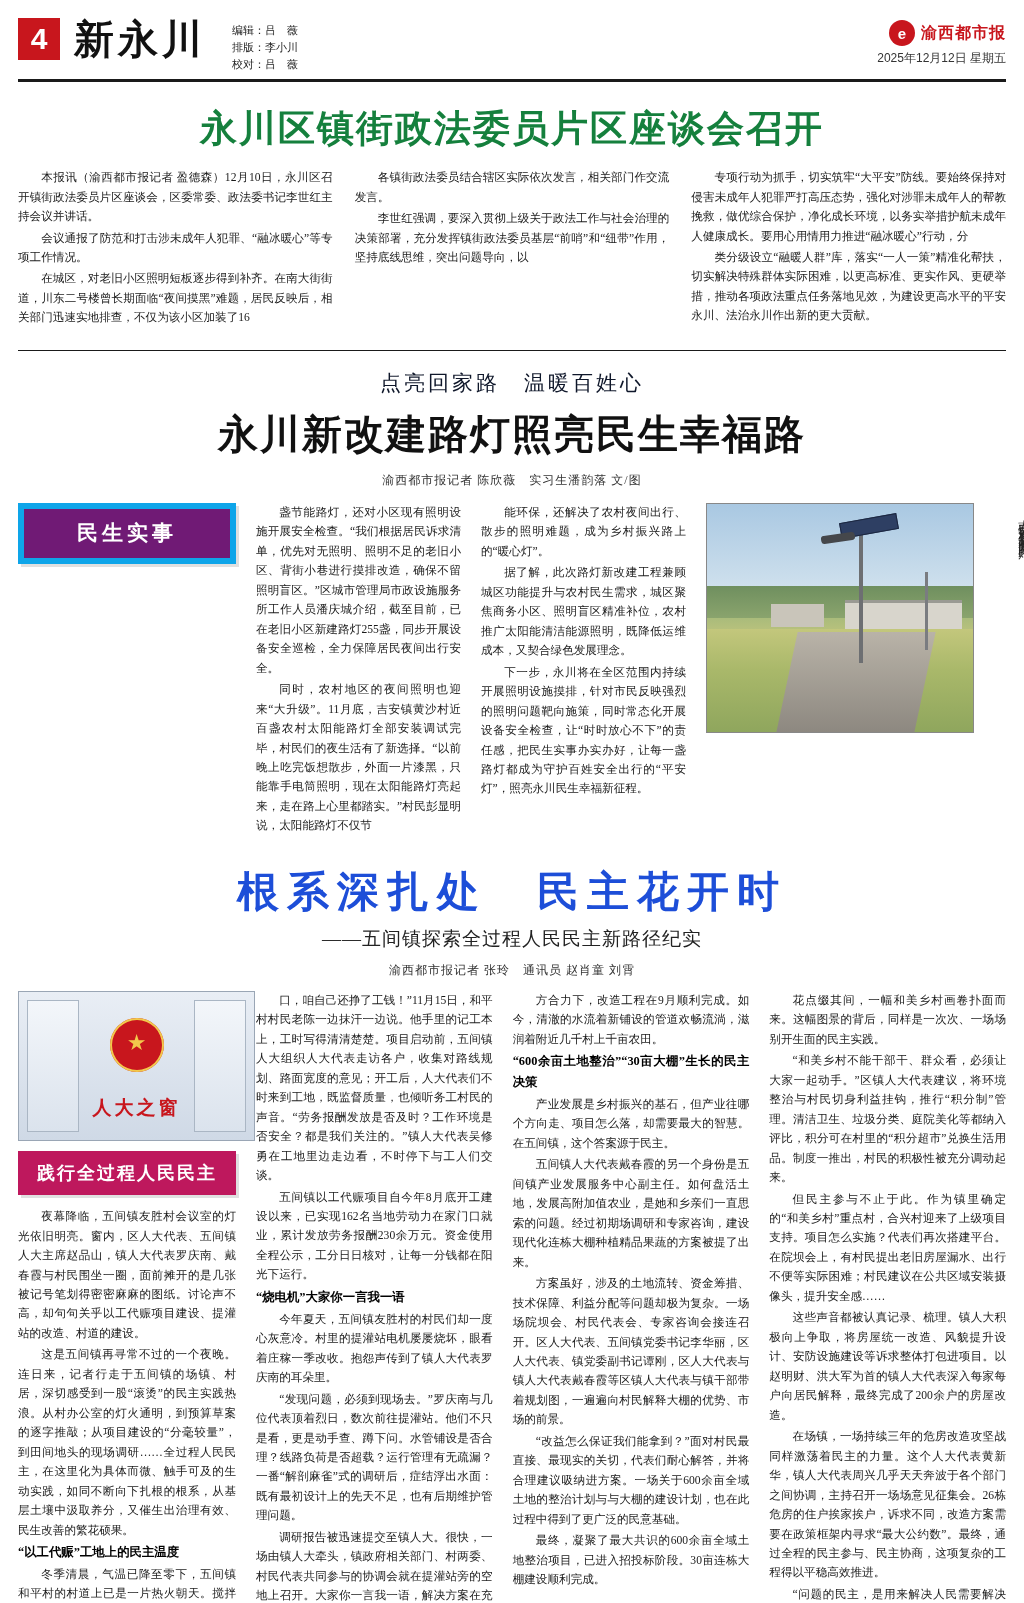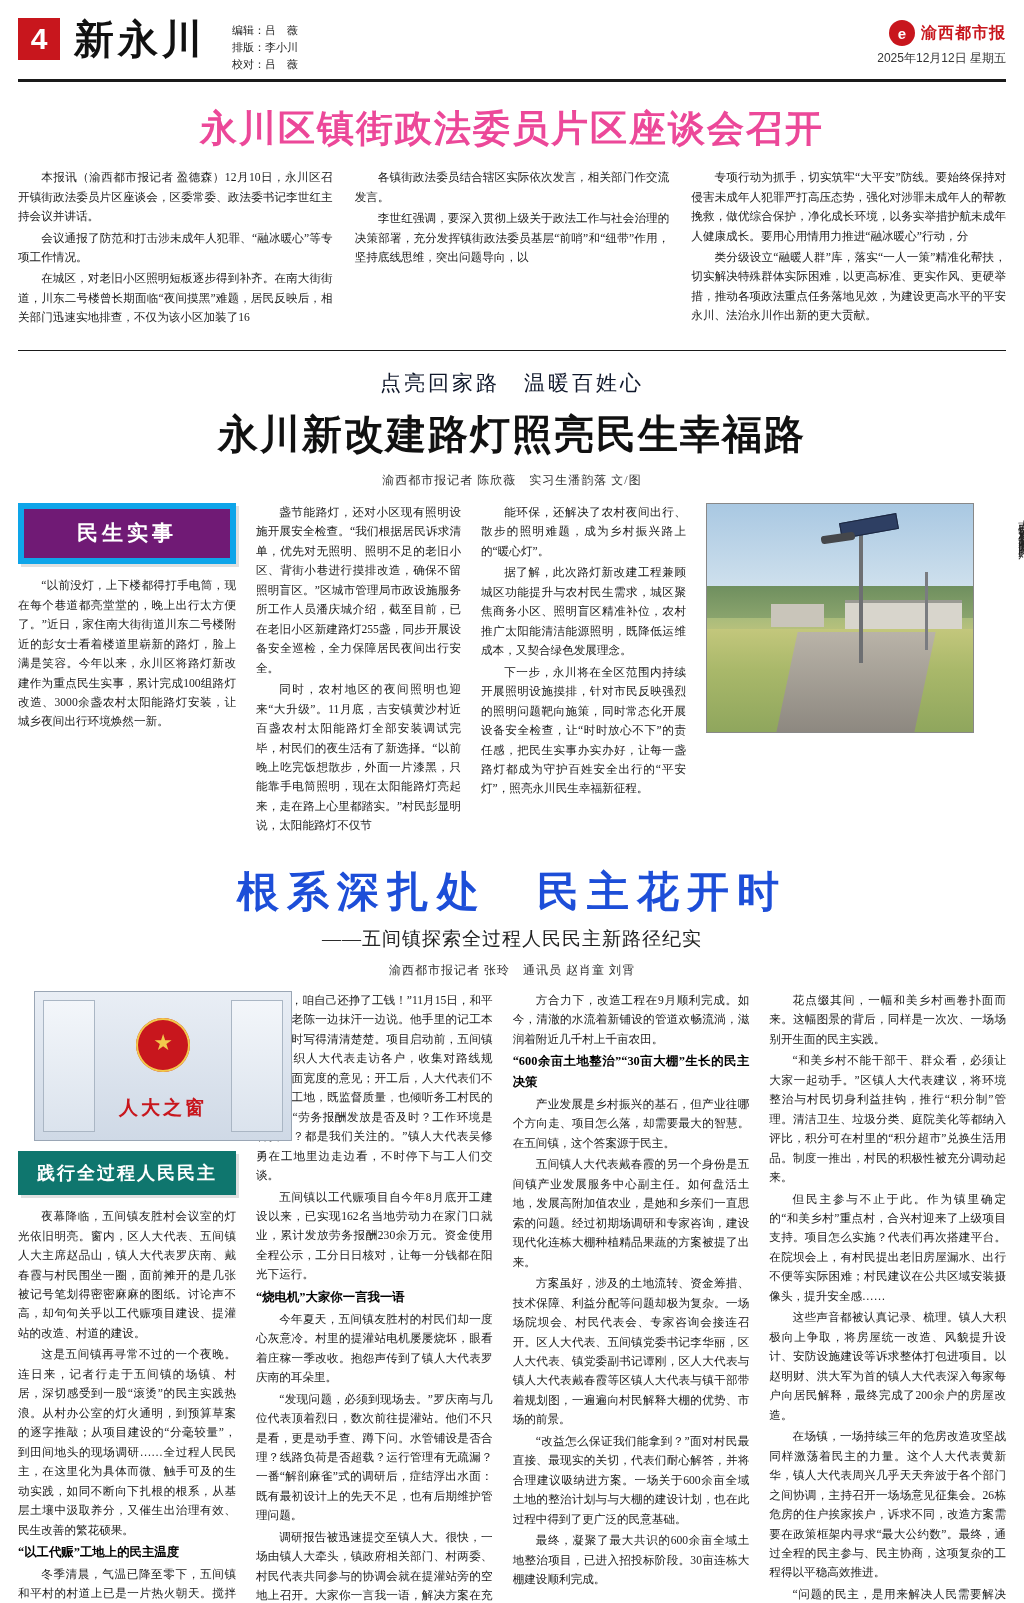--- a/index.html
+++ b/index.html
@@ -77,21 +77,21 @@
     font-family: "Liberation Sans", sans-serif;
   }
 
   
   .headline1 {
     text-align: center;
     font-size: 37px;
     font-weight: bold;
     letter-spacing: 2px;
     margin: 22px 0 14px 0;
-    color: #ec4899;
+    color: #15803d;
   }
 
   
   .cols3 {
     display: grid;
     grid-template-columns: 1fr 1fr 1fr;
     column-gap: 22px;
     font-size: 11.6px;
     line-height: 1.68;
     text-align: justify;
@@ -232,26 +232,25 @@
   .story3 p { margin: 0 0 2px 0; text-indent: 2em; }
   .sub-head {
     font-weight: bold;
     text-indent: 0 !important;
     font-size: 12.4px;
     margin: 7px 0 3px 0;
     color: #000;
   }
 
   .emblem {
-    width: 258px; height: 150px;
+    width: 237px; height: 150px;
     background: linear-gradient(#e9eef5, #cfd9e6);
     border: 1px solid #9aa6b5;
     position: relative;
     overflow: hidden;
-    margin-left: 16px;
   }
   .emblem .doorL, .emblem .doorR {
     position: absolute; top: 8px; bottom: 8px; width: 52px;
     background: linear-gradient(#f3f6fa, #dbe3ed);
     border: 1px solid #aab6c4;
   }
   .emblem .doorL { left: 8px; }
   .emblem .doorR { right: 8px; }
   .emblem .seal {
     position: absolute; left: 50%; top: 26px; transform: translateX(-50%);
@@ -262,21 +261,21 @@
   .emblem .seal:after {
     content: "★"; color: #f2c94c; font-size: 22px;
     position: absolute; left: 50%; top: 50%; transform: translate(-50%,-55%);
   }
   .emblem .etext {
     position: absolute; left: 0; right: 0; bottom: 16px;
     text-align: center; font-size: 19px; font-weight: bold;
     color: #c8161d; letter-spacing: 3px;
   }
   .badge-践行 {
-    background: #0f766e;
+    background: #be185d;
     color: #fff;
     font-size: 18px;
     font-weight: bold;
     letter-spacing: 2px;
     text-align: center;
     padding: 7px 0;
     margin: 10px 0 12px 0;
     box-shadow: 3px 3px 0 rgba(0,0,0,0.12);
   }
 </style>
@@ -321,21 +320,20 @@
 
   <div class="rule"></div>
 
   <div class="shoulder">点亮回家路　温暖百姓心</div>
   <div class="headline2">永川新改建路灯照亮民生幸福路</div>
   <div class="byline2">渝西都市报记者 陈欣薇　实习生潘韵落 文/图</div>
 
   <div class="story2">
     <div>
       <div class="badge-民生">民生实事</div>
-      <p>“以前没灯，上下楼都得打手电筒，现在每个巷道都亮堂堂的，晚上出行太方便了。”近日，家住南大街街道川东二号楼附近的彭女士看着楼道里崭新的路灯，脸上满是笑容。今年以来，永川区将路灯新改建作为重点民生实事，累计完成100组路灯改造、3000余盏农村太阳能路灯安装，让城乡夜间出行环境焕然一新。</p>
     </div>
     <div>
       <p>盏节能路灯，还对小区现有照明设施开展安全检查。“我们根据居民诉求清单，优先对无照明、照明不足的老旧小区、背街小巷进行摸排改造，确保不留照明盲区。”区城市管理局市政设施服务所工作人员潘庆城介绍，截至目前，已在老旧小区新建路灯255盏，同步开展设备安全巡检，全力保障居民夜间出行安全。</p>
       <p>同时，农村地区的夜间照明也迎来“大升级”。11月底，吉安镇黄沙村近百盏农村太阳能路灯全部安装调试完毕，村民们的夜生活有了新选择。“以前晚上吃完饭想散步，外面一片漆黑，只能靠手电筒照明，现在太阳能路灯亮起来，走在路上心里都踏实。”村民彭显明说，太阳能路灯不仅节</p>
     </div>
     <div>
       <p>能环保，还解决了农村夜间出行、散步的照明难题，成为乡村振兴路上的“暖心灯”。</p>
       <p>据了解，此次路灯新改建工程兼顾城区功能提升与农村民生需求，城区聚焦商务小区、照明盲区精准补位，农村推广太阳能清洁能源照明，既降低运维成本，又契合绿色发展理念。</p>
       <p>下一步，永川将在全区范围内持续开展照明设施摸排，针对市民反映强烈的照明问题靶向施策，同时常态化开展设备安全检查，让“时时放心不下”的责任感，把民生实事办实办好，让每一盏路灯都成为守护百姓安全出行的“平安灯”，照亮永川民生幸福新征程。</p>
     </div>

